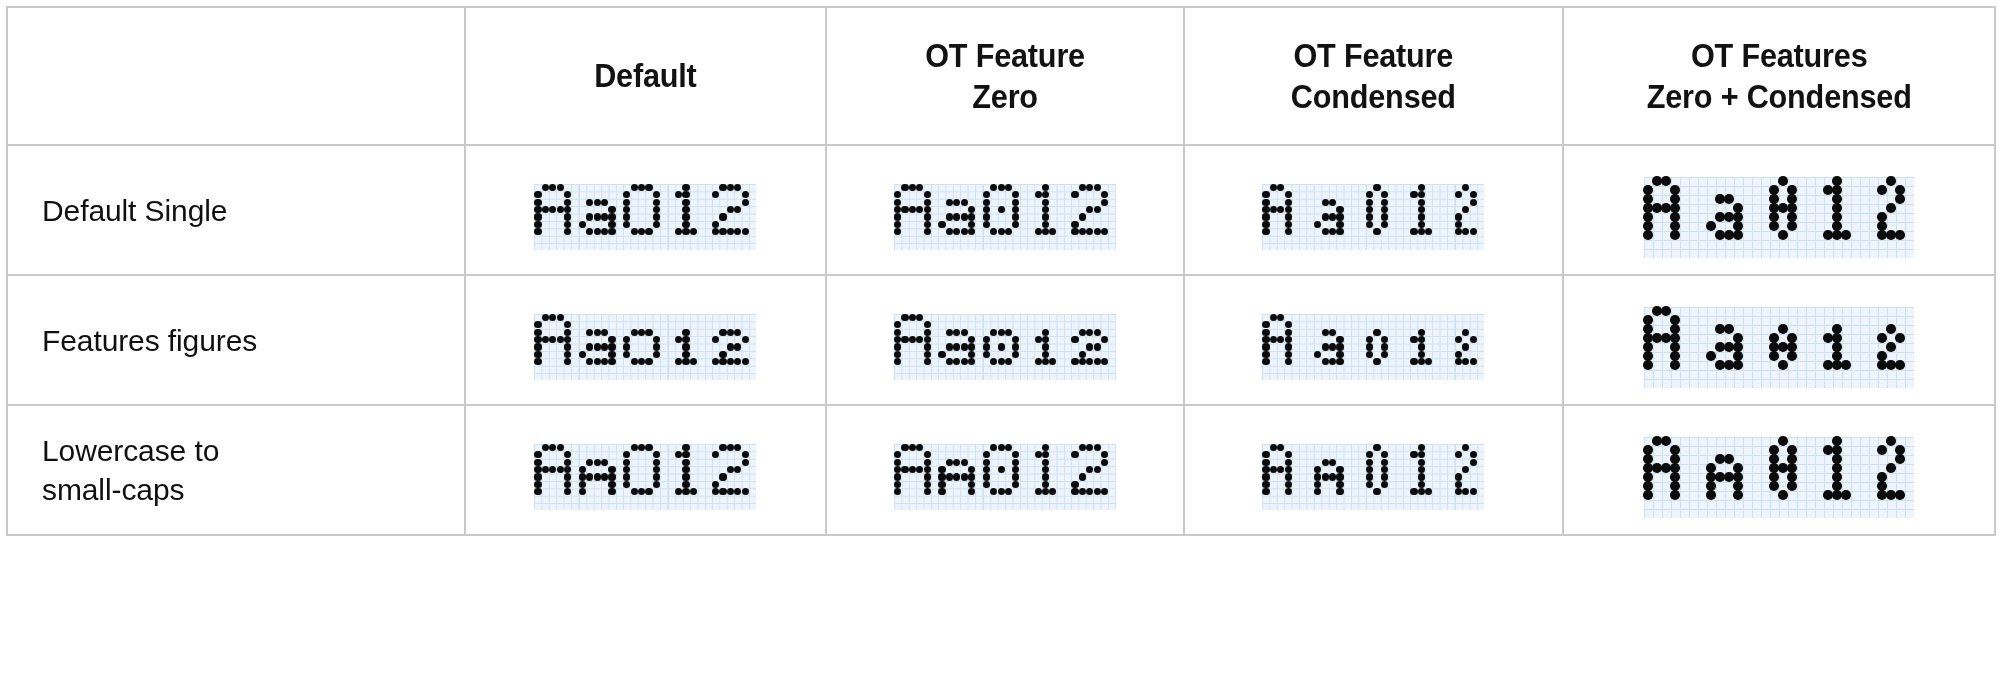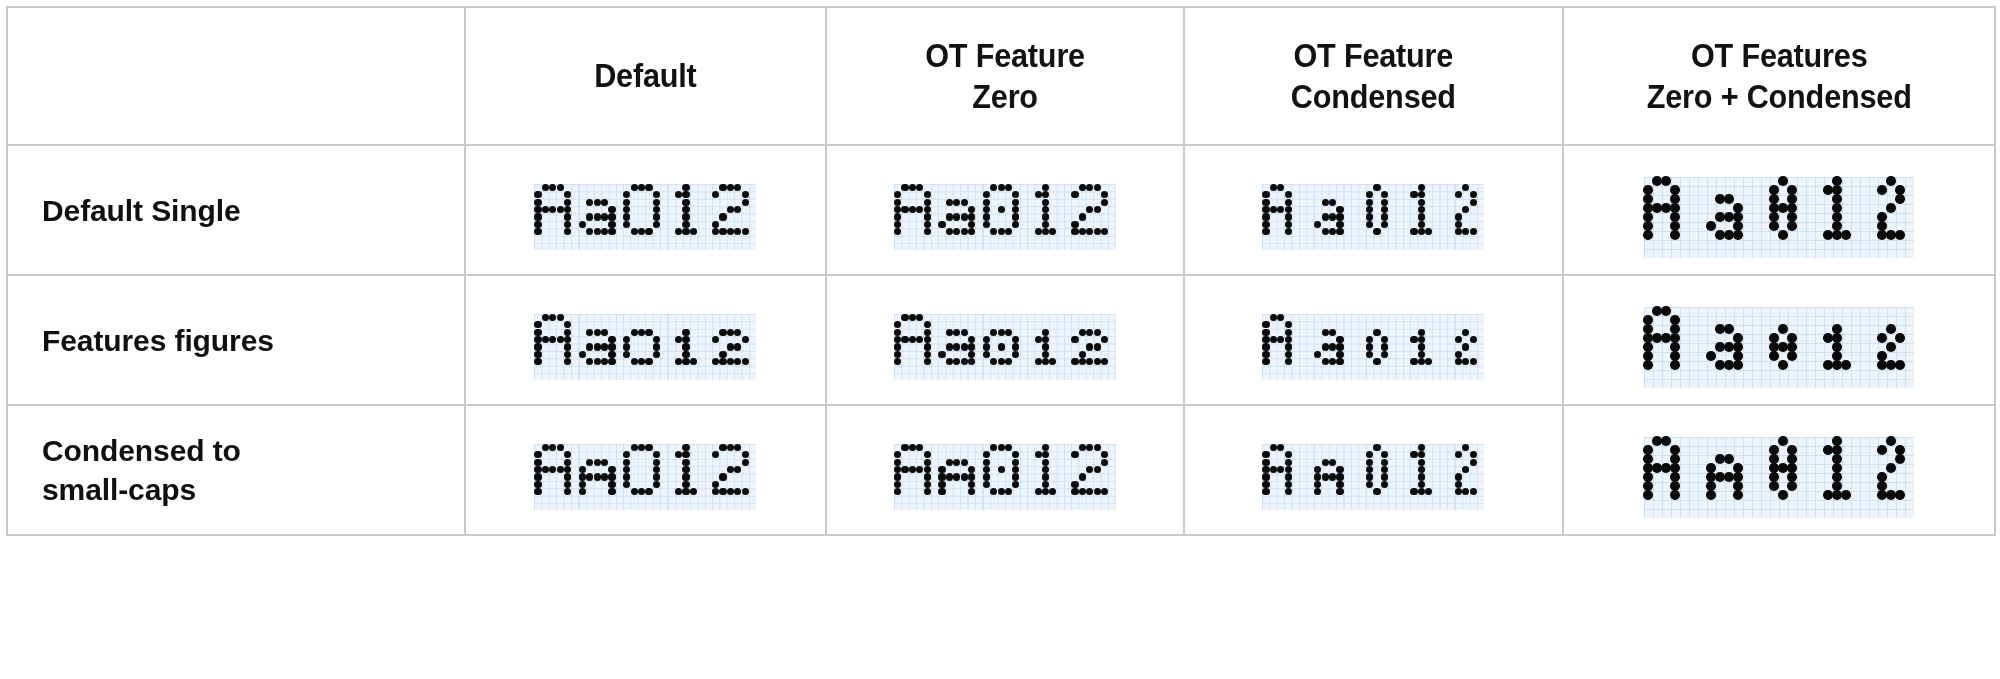--- a/index.html
+++ b/index.html
@@ -46,21 +46,21 @@
     transform-origin:center center;
     white-space:pre-line;
     padding:0 6px;
     letter-spacing:-0.2px;
   }
   th.corner-cell{background:#ffffff;}
 
   
   tr.data-row td{height:128px;}
   .rowlabel{
-    font-weight:bold;
+    font-weight:normal;
     font-size:30px;
     line-height:1.30;
     color:#101010;
     text-align:left;
     padding:0 0 0 34px;
     white-space:pre-line;
     letter-spacing:-0.1px;
   }
 
   
@@ -153,21 +153,21 @@
       <td class="spec-cell">
         <div class="specimen"><span class="glyph" style="width: 51.8px; height: 66.6px; background-size: 7.4px 7.4px; background-color: rgb(238, 244, 252); background-image: linear-gradient(to right, rgb(207, 224, 242) 1px, transparent 1px), linear-gradient(rgb(207, 224, 242) 1px, transparent 1px);"><i class="dot" style="width: 7.2px; height: 7.2px; left: 7.5px; top: 0.1px; background: rgb(11, 11, 11);"></i><i class="dot" style="width: 7.2px; height: 7.2px; left: 14.9px; top: 0.1px; background: rgb(11, 11, 11);"></i><i class="dot" style="width: 7.2px; height: 7.2px; left: 0.1px; top: 7.5px; background: rgb(11, 11, 11);"></i><i class="dot" style="width: 7.2px; height: 7.2px; left: 22.3px; top: 7.5px; background: rgb(11, 11, 11);"></i><i class="dot" style="width: 7.2px; height: 7.2px; left: 0.1px; top: 14.9px; background: rgb(11, 11, 11);"></i><i class="dot" style="width: 7.2px; height: 7.2px; left: 22.3px; top: 14.9px; background: rgb(11, 11, 11);"></i><i class="dot" style="width: 7.2px; height: 7.2px; left: 0.1px; top: 22.3px; background: rgb(11, 11, 11);"></i><i class="dot" style="width: 7.2px; height: 7.2px; left: 7.5px; top: 22.3px; background: rgb(11, 11, 11);"></i><i class="dot" style="width: 7.2px; height: 7.2px; left: 14.9px; top: 22.3px; background: rgb(11, 11, 11);"></i><i class="dot" style="width: 7.2px; height: 7.2px; left: 22.3px; top: 22.3px; background: rgb(11, 11, 11);"></i><i class="dot" style="width: 7.2px; height: 7.2px; left: 0.1px; top: 29.7px; background: rgb(11, 11, 11);"></i><i class="dot" style="width: 7.2px; height: 7.2px; left: 22.3px; top: 29.7px; background: rgb(11, 11, 11);"></i><i class="dot" style="width: 7.2px; height: 7.2px; left: 0.1px; top: 37.1px; background: rgb(11, 11, 11);"></i><i class="dot" style="width: 7.2px; height: 7.2px; left: 22.3px; top: 37.1px; background: rgb(11, 11, 11);"></i><i class="dot" style="width: 7.2px; height: 7.2px; left: 0.1px; top: 44.5px; background: rgb(11, 11, 11);"></i><i class="dot" style="width: 7.2px; height: 7.2px; left: 22.3px; top: 44.5px; background: rgb(11, 11, 11);"></i></span><span class="glyph" style="width: 51.8px; height: 66.6px; background-size: 7.4px 7.4px; background-color: rgb(238, 244, 252); background-image: linear-gradient(to right, rgb(207, 224, 242) 1px, transparent 1px), linear-gradient(rgb(207, 224, 242) 1px, transparent 1px);"><i class="dot" style="width: 7.2px; height: 7.2px; left: 7.5px; top: 14.9px; background: rgb(11, 11, 11);"></i><i class="dot" style="width: 7.2px; height: 7.2px; left: 14.9px; top: 14.9px; background: rgb(11, 11, 11);"></i><i class="dot" style="width: 7.2px; height: 7.2px; left: 22.3px; top: 22.3px; background: rgb(11, 11, 11);"></i><i class="dot" style="width: 7.2px; height: 7.2px; left: 7.5px; top: 29.7px; background: rgb(11, 11, 11);"></i><i class="dot" style="width: 7.2px; height: 7.2px; left: 14.9px; top: 29.7px; background: rgb(11, 11, 11);"></i><i class="dot" style="width: 7.2px; height: 7.2px; left: 22.3px; top: 29.7px; background: rgb(11, 11, 11);"></i><i class="dot" style="width: 7.2px; height: 7.2px; left: 0.1px; top: 37.1px; background: rgb(11, 11, 11);"></i><i class="dot" style="width: 7.2px; height: 7.2px; left: 22.3px; top: 37.1px; background: rgb(11, 11, 11);"></i><i class="dot" style="width: 7.2px; height: 7.2px; left: 7.5px; top: 44.5px; background: rgb(11, 11, 11);"></i><i class="dot" style="width: 7.2px; height: 7.2px; left: 14.9px; top: 44.5px; background: rgb(11, 11, 11);"></i><i class="dot" style="width: 7.2px; height: 7.2px; left: 22.3px; top: 44.5px; background: rgb(11, 11, 11);"></i></span><span class="glyph" style="width: 44.4px; height: 66.6px; background-size: 7.4px 7.4px; background-color: rgb(238, 244, 252); background-image: linear-gradient(to right, rgb(207, 224, 242) 1px, transparent 1px), linear-gradient(rgb(207, 224, 242) 1px, transparent 1px);"><i class="dot" style="width: 7.2px; height: 7.2px; left: 7.5px; top: 14.9px; background: rgb(11, 11, 11);"></i><i class="dot" style="width: 7.2px; height: 7.2px; left: 0.1px; top: 22.3px; background: rgb(11, 11, 11);"></i><i class="dot" style="width: 7.2px; height: 7.2px; left: 14.9px; top: 22.3px; background: rgb(11, 11, 11);"></i><i class="dot" style="width: 7.2px; height: 7.2px; left: 0.1px; top: 29.7px; background: rgb(11, 11, 11);"></i><i class="dot" style="width: 7.2px; height: 7.2px; left: 14.9px; top: 29.7px; background: rgb(11, 11, 11);"></i><i class="dot" style="width: 7.2px; height: 7.2px; left: 0.1px; top: 37.1px; background: rgb(11, 11, 11);"></i><i class="dot" style="width: 7.2px; height: 7.2px; left: 14.9px; top: 37.1px; background: rgb(11, 11, 11);"></i><i class="dot" style="width: 7.2px; height: 7.2px; left: 7.5px; top: 44.5px; background: rgb(11, 11, 11);"></i></span><span class="glyph" style="width: 44.4px; height: 66.6px; background-size: 7.4px 7.4px; background-color: rgb(238, 244, 252); background-image: linear-gradient(to right, rgb(207, 224, 242) 1px, transparent 1px), linear-gradient(rgb(207, 224, 242) 1px, transparent 1px);"><i class="dot" style="width: 7.2px; height: 7.2px; left: 7.5px; top: 14.9px; background: rgb(11, 11, 11);"></i><i class="dot" style="width: 7.2px; height: 7.2px; left: 0.1px; top: 22.3px; background: rgb(11, 11, 11);"></i><i class="dot" style="width: 7.2px; height: 7.2px; left: 7.5px; top: 22.3px; background: rgb(11, 11, 11);"></i><i class="dot" style="width: 7.2px; height: 7.2px; left: 7.5px; top: 29.7px; background: rgb(11, 11, 11);"></i><i class="dot" style="width: 7.2px; height: 7.2px; left: 7.5px; top: 37.1px; background: rgb(11, 11, 11);"></i><i class="dot" style="width: 7.2px; height: 7.2px; left: 0.1px; top: 44.5px; background: rgb(11, 11, 11);"></i><i class="dot" style="width: 7.2px; height: 7.2px; left: 7.5px; top: 44.5px; background: rgb(11, 11, 11);"></i><i class="dot" style="width: 7.2px; height: 7.2px; left: 14.9px; top: 44.5px; background: rgb(11, 11, 11);"></i></span><span class="glyph" style="width: 29.6px; height: 66.6px; background-size: 7.4px 7.4px; background-color: rgb(238, 244, 252); background-image: linear-gradient(to right, rgb(207, 224, 242) 1px, transparent 1px), linear-gradient(rgb(207, 224, 242) 1px, transparent 1px);"><i class="dot" style="width: 7.2px; height: 7.2px; left: 7.5px; top: 14.9px; background: rgb(11, 11, 11);"></i><i class="dot" style="width: 7.2px; height: 7.2px; left: 0.1px; top: 22.3px; background: rgb(11, 11, 11);"></i><i class="dot" style="width: 7.2px; height: 7.2px; left: 14.9px; top: 22.3px; background: rgb(11, 11, 11);"></i><i class="dot" style="width: 7.2px; height: 7.2px; left: 7.5px; top: 29.7px; background: rgb(11, 11, 11);"></i><i class="dot" style="width: 7.2px; height: 7.2px; left: 0.1px; top: 37.1px; background: rgb(11, 11, 11);"></i><i class="dot" style="width: 7.2px; height: 7.2px; left: 0.1px; top: 44.5px; background: rgb(11, 11, 11);"></i><i class="dot" style="width: 7.2px; height: 7.2px; left: 7.5px; top: 44.5px; background: rgb(11, 11, 11);"></i><i class="dot" style="width: 7.2px; height: 7.2px; left: 14.9px; top: 44.5px; background: rgb(11, 11, 11);"></i></span></div>
       </td>
       <td class="spec-cell">
         <div class="specimen"><span class="glyph" style="width: 63px; height: 81px; background-size: 9px 9px; background-color: rgb(238, 244, 252); background-image: linear-gradient(to right, rgb(207, 224, 242) 1px, transparent 1px), linear-gradient(rgb(207, 224, 242) 1px, transparent 1px);"><i class="dot" style="width: 9.6px; height: 9.6px; left: 8.7px; top: -0.3px; background: rgb(11, 11, 11);"></i><i class="dot" style="width: 9.6px; height: 9.6px; left: 17.7px; top: -0.3px; background: rgb(11, 11, 11);"></i><i class="dot" style="width: 9.6px; height: 9.6px; left: -0.3px; top: 8.7px; background: rgb(11, 11, 11);"></i><i class="dot" style="width: 9.6px; height: 9.6px; left: 26.7px; top: 8.7px; background: rgb(11, 11, 11);"></i><i class="dot" style="width: 9.6px; height: 9.6px; left: -0.3px; top: 17.7px; background: rgb(11, 11, 11);"></i><i class="dot" style="width: 9.6px; height: 9.6px; left: 26.7px; top: 17.7px; background: rgb(11, 11, 11);"></i><i class="dot" style="width: 9.6px; height: 9.6px; left: -0.3px; top: 26.7px; background: rgb(11, 11, 11);"></i><i class="dot" style="width: 9.6px; height: 9.6px; left: 8.7px; top: 26.7px; background: rgb(11, 11, 11);"></i><i class="dot" style="width: 9.6px; height: 9.6px; left: 17.7px; top: 26.7px; background: rgb(11, 11, 11);"></i><i class="dot" style="width: 9.6px; height: 9.6px; left: 26.7px; top: 26.7px; background: rgb(11, 11, 11);"></i><i class="dot" style="width: 9.6px; height: 9.6px; left: -0.3px; top: 35.7px; background: rgb(11, 11, 11);"></i><i class="dot" style="width: 9.6px; height: 9.6px; left: 26.7px; top: 35.7px; background: rgb(11, 11, 11);"></i><i class="dot" style="width: 9.6px; height: 9.6px; left: -0.3px; top: 44.7px; background: rgb(11, 11, 11);"></i><i class="dot" style="width: 9.6px; height: 9.6px; left: 26.7px; top: 44.7px; background: rgb(11, 11, 11);"></i><i class="dot" style="width: 9.6px; height: 9.6px; left: -0.3px; top: 53.7px; background: rgb(11, 11, 11);"></i><i class="dot" style="width: 9.6px; height: 9.6px; left: 26.7px; top: 53.7px; background: rgb(11, 11, 11);"></i></span><span class="glyph" style="width: 63px; height: 81px; background-size: 9px 9px; background-color: rgb(238, 244, 252); background-image: linear-gradient(to right, rgb(207, 224, 242) 1px, transparent 1px), linear-gradient(rgb(207, 224, 242) 1px, transparent 1px);"><i class="dot" style="width: 9.6px; height: 9.6px; left: 8.7px; top: 17.7px; background: rgb(11, 11, 11);"></i><i class="dot" style="width: 9.6px; height: 9.6px; left: 17.7px; top: 17.7px; background: rgb(11, 11, 11);"></i><i class="dot" style="width: 9.6px; height: 9.6px; left: 26.7px; top: 26.7px; background: rgb(11, 11, 11);"></i><i class="dot" style="width: 9.6px; height: 9.6px; left: 8.7px; top: 35.7px; background: rgb(11, 11, 11);"></i><i class="dot" style="width: 9.6px; height: 9.6px; left: 17.7px; top: 35.7px; background: rgb(11, 11, 11);"></i><i class="dot" style="width: 9.6px; height: 9.6px; left: 26.7px; top: 35.7px; background: rgb(11, 11, 11);"></i><i class="dot" style="width: 9.6px; height: 9.6px; left: -0.3px; top: 44.7px; background: rgb(11, 11, 11);"></i><i class="dot" style="width: 9.6px; height: 9.6px; left: 26.7px; top: 44.7px; background: rgb(11, 11, 11);"></i><i class="dot" style="width: 9.6px; height: 9.6px; left: 8.7px; top: 53.7px; background: rgb(11, 11, 11);"></i><i class="dot" style="width: 9.6px; height: 9.6px; left: 17.7px; top: 53.7px; background: rgb(11, 11, 11);"></i><i class="dot" style="width: 9.6px; height: 9.6px; left: 26.7px; top: 53.7px; background: rgb(11, 11, 11);"></i></span><span class="glyph" style="width: 54px; height: 81px; background-size: 9px 9px; background-color: rgb(238, 244, 252); background-image: linear-gradient(to right, rgb(207, 224, 242) 1px, transparent 1px), linear-gradient(rgb(207, 224, 242) 1px, transparent 1px);"><i class="dot" style="width: 9.6px; height: 9.6px; left: 8.7px; top: 17.7px; background: rgb(11, 11, 11);"></i><i class="dot" style="width: 9.6px; height: 9.6px; left: -0.3px; top: 26.7px; background: rgb(11, 11, 11);"></i><i class="dot" style="width: 9.6px; height: 9.6px; left: 17.7px; top: 26.7px; background: rgb(11, 11, 11);"></i><i class="dot" style="width: 9.6px; height: 9.6px; left: -0.3px; top: 35.7px; background: rgb(11, 11, 11);"></i><i class="dot" style="width: 9.6px; height: 9.6px; left: 8.7px; top: 35.7px; background: rgb(11, 11, 11);"></i><i class="dot" style="width: 9.6px; height: 9.6px; left: 17.7px; top: 35.7px; background: rgb(11, 11, 11);"></i><i class="dot" style="width: 9.6px; height: 9.6px; left: -0.3px; top: 44.7px; background: rgb(11, 11, 11);"></i><i class="dot" style="width: 9.6px; height: 9.6px; left: 17.7px; top: 44.7px; background: rgb(11, 11, 11);"></i><i class="dot" style="width: 9.6px; height: 9.6px; left: 8.7px; top: 53.7px; background: rgb(11, 11, 11);"></i></span><span class="glyph" style="width: 54px; height: 81px; background-size: 9px 9px; background-color: rgb(238, 244, 252); background-image: linear-gradient(to right, rgb(207, 224, 242) 1px, transparent 1px), linear-gradient(rgb(207, 224, 242) 1px, transparent 1px);"><i class="dot" style="width: 9.6px; height: 9.6px; left: 8.7px; top: 17.7px; background: rgb(11, 11, 11);"></i><i class="dot" style="width: 9.6px; height: 9.6px; left: -0.3px; top: 26.7px; background: rgb(11, 11, 11);"></i><i class="dot" style="width: 9.6px; height: 9.6px; left: 8.7px; top: 26.7px; background: rgb(11, 11, 11);"></i><i class="dot" style="width: 9.6px; height: 9.6px; left: 8.7px; top: 35.7px; background: rgb(11, 11, 11);"></i><i class="dot" style="width: 9.6px; height: 9.6px; left: 8.7px; top: 44.7px; background: rgb(11, 11, 11);"></i><i class="dot" style="width: 9.6px; height: 9.6px; left: -0.3px; top: 53.7px; background: rgb(11, 11, 11);"></i><i class="dot" style="width: 9.6px; height: 9.6px; left: 8.7px; top: 53.7px; background: rgb(11, 11, 11);"></i><i class="dot" style="width: 9.6px; height: 9.6px; left: 17.7px; top: 53.7px; background: rgb(11, 11, 11);"></i></span><span class="glyph" style="width: 36px; height: 81px; background-size: 9px 9px; background-color: rgb(238, 244, 252); background-image: linear-gradient(to right, rgb(207, 224, 242) 1px, transparent 1px), linear-gradient(rgb(207, 224, 242) 1px, transparent 1px);"><i class="dot" style="width: 9.6px; height: 9.6px; left: 8.7px; top: 17.7px; background: rgb(11, 11, 11);"></i><i class="dot" style="width: 9.6px; height: 9.6px; left: -0.3px; top: 26.7px; background: rgb(11, 11, 11);"></i><i class="dot" style="width: 9.6px; height: 9.6px; left: 17.7px; top: 26.7px; background: rgb(11, 11, 11);"></i><i class="dot" style="width: 9.6px; height: 9.6px; left: 8.7px; top: 35.7px; background: rgb(11, 11, 11);"></i><i class="dot" style="width: 9.6px; height: 9.6px; left: -0.3px; top: 44.7px; background: rgb(11, 11, 11);"></i><i class="dot" style="width: 9.6px; height: 9.6px; left: -0.3px; top: 53.7px; background: rgb(11, 11, 11);"></i><i class="dot" style="width: 9.6px; height: 9.6px; left: 8.7px; top: 53.7px; background: rgb(11, 11, 11);"></i><i class="dot" style="width: 9.6px; height: 9.6px; left: 17.7px; top: 53.7px; background: rgb(11, 11, 11);"></i></span></div>
       </td>
     </tr>
 
     <tr class="data-row">
       <td>
-        <div class="rowlabel">Condensed to
+        <div class="rowlabel">Lowercase to
 small-caps</div>
       </td>
       <td class="spec-cell">
         <div class="specimen"><span class="glyph" style="width: 44.4px; height: 66.6px; background-size: 7.4px 7.4px; background-color: rgb(238, 244, 252); background-image: linear-gradient(to right, rgb(207, 224, 242) 1px, transparent 1px), linear-gradient(rgb(207, 224, 242) 1px, transparent 1px);"><i class="dot" style="width: 7.2px; height: 7.2px; left: 7.5px; top: 0.1px; background: rgb(11, 11, 11);"></i><i class="dot" style="width: 7.2px; height: 7.2px; left: 14.9px; top: 0.1px; background: rgb(11, 11, 11);"></i><i class="dot" style="width: 7.2px; height: 7.2px; left: 22.3px; top: 0.1px; background: rgb(11, 11, 11);"></i><i class="dot" style="width: 7.2px; height: 7.2px; left: 0.1px; top: 7.5px; background: rgb(11, 11, 11);"></i><i class="dot" style="width: 7.2px; height: 7.2px; left: 29.7px; top: 7.5px; background: rgb(11, 11, 11);"></i><i class="dot" style="width: 7.2px; height: 7.2px; left: 0.1px; top: 14.9px; background: rgb(11, 11, 11);"></i><i class="dot" style="width: 7.2px; height: 7.2px; left: 29.7px; top: 14.9px; background: rgb(11, 11, 11);"></i><i class="dot" style="width: 7.2px; height: 7.2px; left: 0.1px; top: 22.3px; background: rgb(11, 11, 11);"></i><i class="dot" style="width: 7.2px; height: 7.2px; left: 7.5px; top: 22.3px; background: rgb(11, 11, 11);"></i><i class="dot" style="width: 7.2px; height: 7.2px; left: 14.9px; top: 22.3px; background: rgb(11, 11, 11);"></i><i class="dot" style="width: 7.2px; height: 7.2px; left: 22.3px; top: 22.3px; background: rgb(11, 11, 11);"></i><i class="dot" style="width: 7.2px; height: 7.2px; left: 29.7px; top: 22.3px; background: rgb(11, 11, 11);"></i><i class="dot" style="width: 7.2px; height: 7.2px; left: 0.1px; top: 29.7px; background: rgb(11, 11, 11);"></i><i class="dot" style="width: 7.2px; height: 7.2px; left: 29.7px; top: 29.7px; background: rgb(11, 11, 11);"></i><i class="dot" style="width: 7.2px; height: 7.2px; left: 0.1px; top: 37.1px; background: rgb(11, 11, 11);"></i><i class="dot" style="width: 7.2px; height: 7.2px; left: 29.7px; top: 37.1px; background: rgb(11, 11, 11);"></i><i class="dot" style="width: 7.2px; height: 7.2px; left: 0.1px; top: 44.5px; background: rgb(11, 11, 11);"></i><i class="dot" style="width: 7.2px; height: 7.2px; left: 29.7px; top: 44.5px; background: rgb(11, 11, 11);"></i></span><span class="glyph" style="width: 44.4px; height: 66.6px; background-size: 7.4px 7.4px; background-color: rgb(238, 244, 252); background-image: linear-gradient(to right, rgb(207, 224, 242) 1px, transparent 1px), linear-gradient(rgb(207, 224, 242) 1px, transparent 1px);"><i class="dot" style="width: 7.2px; height: 7.2px; left: 7.5px; top: 14.9px; background: rgb(11, 11, 11);"></i><i class="dot" style="width: 7.2px; height: 7.2px; left: 14.9px; top: 14.9px; background: rgb(11, 11, 11);"></i><i class="dot" style="width: 7.2px; height: 7.2px; left: 22.3px; top: 14.9px; background: rgb(11, 11, 11);"></i><i class="dot" style="width: 7.2px; height: 7.2px; left: 0.1px; top: 22.3px; background: rgb(11, 11, 11);"></i><i class="dot" style="width: 7.2px; height: 7.2px; left: 29.7px; top: 22.3px; background: rgb(11, 11, 11);"></i><i class="dot" style="width: 7.2px; height: 7.2px; left: 0.1px; top: 29.7px; background: rgb(11, 11, 11);"></i><i class="dot" style="width: 7.2px; height: 7.2px; left: 7.5px; top: 29.7px; background: rgb(11, 11, 11);"></i><i class="dot" style="width: 7.2px; height: 7.2px; left: 14.9px; top: 29.7px; background: rgb(11, 11, 11);"></i><i class="dot" style="width: 7.2px; height: 7.2px; left: 22.3px; top: 29.7px; background: rgb(11, 11, 11);"></i><i class="dot" style="width: 7.2px; height: 7.2px; left: 29.7px; top: 29.7px; background: rgb(11, 11, 11);"></i><i class="dot" style="width: 7.2px; height: 7.2px; left: 0.1px; top: 37.1px; background: rgb(11, 11, 11);"></i><i class="dot" style="width: 7.2px; height: 7.2px; left: 29.7px; top: 37.1px; background: rgb(11, 11, 11);"></i><i class="dot" style="width: 7.2px; height: 7.2px; left: 0.1px; top: 44.5px; background: rgb(11, 11, 11);"></i><i class="dot" style="width: 7.2px; height: 7.2px; left: 29.7px; top: 44.5px; background: rgb(11, 11, 11);"></i></span><span class="glyph" style="width: 44.4px; height: 66.6px; background-size: 7.4px 7.4px; background-color: rgb(238, 244, 252); background-image: linear-gradient(to right, rgb(207, 224, 242) 1px, transparent 1px), linear-gradient(rgb(207, 224, 242) 1px, transparent 1px);"><i class="dot" style="width: 7.2px; height: 7.2px; left: 7.5px; top: 0.1px; background: rgb(11, 11, 11);"></i><i class="dot" style="width: 7.2px; height: 7.2px; left: 14.9px; top: 0.1px; background: rgb(11, 11, 11);"></i><i class="dot" style="width: 7.2px; height: 7.2px; left: 22.3px; top: 0.1px; background: rgb(11, 11, 11);"></i><i class="dot" style="width: 7.2px; height: 7.2px; left: 0.1px; top: 7.5px; background: rgb(11, 11, 11);"></i><i class="dot" style="width: 7.2px; height: 7.2px; left: 29.7px; top: 7.5px; background: rgb(11, 11, 11);"></i><i class="dot" style="width: 7.2px; height: 7.2px; left: 0.1px; top: 14.9px; background: rgb(11, 11, 11);"></i><i class="dot" style="width: 7.2px; height: 7.2px; left: 29.7px; top: 14.9px; background: rgb(11, 11, 11);"></i><i class="dot" style="width: 7.2px; height: 7.2px; left: 0.1px; top: 22.3px; background: rgb(11, 11, 11);"></i><i class="dot" style="width: 7.2px; height: 7.2px; left: 29.7px; top: 22.3px; background: rgb(11, 11, 11);"></i><i class="dot" style="width: 7.2px; height: 7.2px; left: 0.1px; top: 29.7px; background: rgb(11, 11, 11);"></i><i class="dot" style="width: 7.2px; height: 7.2px; left: 29.7px; top: 29.7px; background: rgb(11, 11, 11);"></i><i class="dot" style="width: 7.2px; height: 7.2px; left: 0.1px; top: 37.1px; background: rgb(11, 11, 11);"></i><i class="dot" style="width: 7.2px; height: 7.2px; left: 29.7px; top: 37.1px; background: rgb(11, 11, 11);"></i><i class="dot" style="width: 7.2px; height: 7.2px; left: 7.5px; top: 44.5px; background: rgb(11, 11, 11);"></i><i class="dot" style="width: 7.2px; height: 7.2px; left: 14.9px; top: 44.5px; background: rgb(11, 11, 11);"></i><i class="dot" style="width: 7.2px; height: 7.2px; left: 22.3px; top: 44.5px; background: rgb(11, 11, 11);"></i></span><span class="glyph" style="width: 44.4px; height: 66.6px; background-size: 7.4px 7.4px; background-color: rgb(238, 244, 252); background-image: linear-gradient(to right, rgb(207, 224, 242) 1px, transparent 1px), linear-gradient(rgb(207, 224, 242) 1px, transparent 1px);"><i class="dot" style="width: 7.2px; height: 7.2px; left: 14.9px; top: 0.1px; background: rgb(11, 11, 11);"></i><i class="dot" style="width: 7.2px; height: 7.2px; left: 7.5px; top: 7.5px; background: rgb(11, 11, 11);"></i><i class="dot" style="width: 7.2px; height: 7.2px; left: 14.9px; top: 7.5px; background: rgb(11, 11, 11);"></i><i class="dot" style="width: 7.2px; height: 7.2px; left: 14.9px; top: 14.9px; background: rgb(11, 11, 11);"></i><i class="dot" style="width: 7.2px; height: 7.2px; left: 14.9px; top: 22.3px; background: rgb(11, 11, 11);"></i><i class="dot" style="width: 7.2px; height: 7.2px; left: 14.9px; top: 29.7px; background: rgb(11, 11, 11);"></i><i class="dot" style="width: 7.2px; height: 7.2px; left: 14.9px; top: 37.1px; background: rgb(11, 11, 11);"></i><i class="dot" style="width: 7.2px; height: 7.2px; left: 7.5px; top: 44.5px; background: rgb(11, 11, 11);"></i><i class="dot" style="width: 7.2px; height: 7.2px; left: 14.9px; top: 44.5px; background: rgb(11, 11, 11);"></i><i class="dot" style="width: 7.2px; height: 7.2px; left: 22.3px; top: 44.5px; background: rgb(11, 11, 11);"></i></span><span class="glyph" style="width: 44.4px; height: 66.6px; background-size: 7.4px 7.4px; background-color: rgb(238, 244, 252); background-image: linear-gradient(to right, rgb(207, 224, 242) 1px, transparent 1px), linear-gradient(rgb(207, 224, 242) 1px, transparent 1px);"><i class="dot" style="width: 7.2px; height: 7.2px; left: 7.5px; top: 0.1px; background: rgb(11, 11, 11);"></i><i class="dot" style="width: 7.2px; height: 7.2px; left: 14.9px; top: 0.1px; background: rgb(11, 11, 11);"></i><i class="dot" style="width: 7.2px; height: 7.2px; left: 22.3px; top: 0.1px; background: rgb(11, 11, 11);"></i><i class="dot" style="width: 7.2px; height: 7.2px; left: 0.1px; top: 7.5px; background: rgb(11, 11, 11);"></i><i class="dot" style="width: 7.2px; height: 7.2px; left: 29.7px; top: 7.5px; background: rgb(11, 11, 11);"></i><i class="dot" style="width: 7.2px; height: 7.2px; left: 29.7px; top: 14.9px; background: rgb(11, 11, 11);"></i><i class="dot" style="width: 7.2px; height: 7.2px; left: 14.9px; top: 22.3px; background: rgb(11, 11, 11);"></i><i class="dot" style="width: 7.2px; height: 7.2px; left: 22.3px; top: 22.3px; background: rgb(11, 11, 11);"></i><i class="dot" style="width: 7.2px; height: 7.2px; left: 7.5px; top: 29.7px; background: rgb(11, 11, 11);"></i><i class="dot" style="width: 7.2px; height: 7.2px; left: 0.1px; top: 37.1px; background: rgb(11, 11, 11);"></i><i class="dot" style="width: 7.2px; height: 7.2px; left: 0.1px; top: 44.5px; background: rgb(11, 11, 11);"></i><i class="dot" style="width: 7.2px; height: 7.2px; left: 7.5px; top: 44.5px; background: rgb(11, 11, 11);"></i><i class="dot" style="width: 7.2px; height: 7.2px; left: 14.9px; top: 44.5px; background: rgb(11, 11, 11);"></i><i class="dot" style="width: 7.2px; height: 7.2px; left: 22.3px; top: 44.5px; background: rgb(11, 11, 11);"></i><i class="dot" style="width: 7.2px; height: 7.2px; left: 29.7px; top: 44.5px; background: rgb(11, 11, 11);"></i></span></div>
       </td>
       <td class="spec-cell">
         <div class="specimen"><span class="glyph" style="width: 44.4px; height: 66.6px; background-size: 7.4px 7.4px; background-color: rgb(238, 244, 252); background-image: linear-gradient(to right, rgb(207, 224, 242) 1px, transparent 1px), linear-gradient(rgb(207, 224, 242) 1px, transparent 1px);"><i class="dot" style="width: 7.2px; height: 7.2px; left: 7.5px; top: 0.1px; background: rgb(11, 11, 11);"></i><i class="dot" style="width: 7.2px; height: 7.2px; left: 14.9px; top: 0.1px; background: rgb(11, 11, 11);"></i><i class="dot" style="width: 7.2px; height: 7.2px; left: 22.3px; top: 0.1px; background: rgb(11, 11, 11);"></i><i class="dot" style="width: 7.2px; height: 7.2px; left: 0.1px; top: 7.5px; background: rgb(11, 11, 11);"></i><i class="dot" style="width: 7.2px; height: 7.2px; left: 29.7px; top: 7.5px; background: rgb(11, 11, 11);"></i><i class="dot" style="width: 7.2px; height: 7.2px; left: 0.1px; top: 14.9px; background: rgb(11, 11, 11);"></i><i class="dot" style="width: 7.2px; height: 7.2px; left: 29.7px; top: 14.9px; background: rgb(11, 11, 11);"></i><i class="dot" style="width: 7.2px; height: 7.2px; left: 0.1px; top: 22.3px; background: rgb(11, 11, 11);"></i><i class="dot" style="width: 7.2px; height: 7.2px; left: 7.5px; top: 22.3px; background: rgb(11, 11, 11);"></i><i class="dot" style="width: 7.2px; height: 7.2px; left: 14.9px; top: 22.3px; background: rgb(11, 11, 11);"></i><i class="dot" style="width: 7.2px; height: 7.2px; left: 22.3px; top: 22.3px; background: rgb(11, 11, 11);"></i><i class="dot" style="width: 7.2px; height: 7.2px; left: 29.7px; top: 22.3px; background: rgb(11, 11, 11);"></i><i class="dot" style="width: 7.2px; height: 7.2px; left: 0.1px; top: 29.7px; background: rgb(11, 11, 11);"></i><i class="dot" style="width: 7.2px; height: 7.2px; left: 29.7px; top: 29.7px; background: rgb(11, 11, 11);"></i><i class="dot" style="width: 7.2px; height: 7.2px; left: 0.1px; top: 37.1px; background: rgb(11, 11, 11);"></i><i class="dot" style="width: 7.2px; height: 7.2px; left: 29.7px; top: 37.1px; background: rgb(11, 11, 11);"></i><i class="dot" style="width: 7.2px; height: 7.2px; left: 0.1px; top: 44.5px; background: rgb(11, 11, 11);"></i><i class="dot" style="width: 7.2px; height: 7.2px; left: 29.7px; top: 44.5px; background: rgb(11, 11, 11);"></i></span><span class="glyph" style="width: 44.4px; height: 66.6px; background-size: 7.4px 7.4px; background-color: rgb(238, 244, 252); background-image: linear-gradient(to right, rgb(207, 224, 242) 1px, transparent 1px), linear-gradient(rgb(207, 224, 242) 1px, transparent 1px);"><i class="dot" style="width: 7.2px; height: 7.2px; left: 7.5px; top: 14.9px; background: rgb(11, 11, 11);"></i><i class="dot" style="width: 7.2px; height: 7.2px; left: 14.9px; top: 14.9px; background: rgb(11, 11, 11);"></i><i class="dot" style="width: 7.2px; height: 7.2px; left: 22.3px; top: 14.9px; background: rgb(11, 11, 11);"></i><i class="dot" style="width: 7.2px; height: 7.2px; left: 0.1px; top: 22.3px; background: rgb(11, 11, 11);"></i><i class="dot" style="width: 7.2px; height: 7.2px; left: 29.7px; top: 22.3px; background: rgb(11, 11, 11);"></i><i class="dot" style="width: 7.2px; height: 7.2px; left: 0.1px; top: 29.7px; background: rgb(11, 11, 11);"></i><i class="dot" style="width: 7.2px; height: 7.2px; left: 7.5px; top: 29.7px; background: rgb(11, 11, 11);"></i><i class="dot" style="width: 7.2px; height: 7.2px; left: 14.9px; top: 29.7px; background: rgb(11, 11, 11);"></i><i class="dot" style="width: 7.2px; height: 7.2px; left: 22.3px; top: 29.7px; background: rgb(11, 11, 11);"></i><i class="dot" style="width: 7.2px; height: 7.2px; left: 29.7px; top: 29.7px; background: rgb(11, 11, 11);"></i><i class="dot" style="width: 7.2px; height: 7.2px; left: 0.1px; top: 37.1px; background: rgb(11, 11, 11);"></i><i class="dot" style="width: 7.2px; height: 7.2px; left: 29.7px; top: 37.1px; background: rgb(11, 11, 11);"></i><i class="dot" style="width: 7.2px; height: 7.2px; left: 0.1px; top: 44.5px; background: rgb(11, 11, 11);"></i><i class="dot" style="width: 7.2px; height: 7.2px; left: 29.7px; top: 44.5px; background: rgb(11, 11, 11);"></i></span><span class="glyph" style="width: 44.4px; height: 66.6px; background-size: 7.4px 7.4px; background-color: rgb(238, 244, 252); background-image: linear-gradient(to right, rgb(207, 224, 242) 1px, transparent 1px), linear-gradient(rgb(207, 224, 242) 1px, transparent 1px);"><i class="dot" style="width: 7.2px; height: 7.2px; left: 7.5px; top: 0.1px; background: rgb(11, 11, 11);"></i><i class="dot" style="width: 7.2px; height: 7.2px; left: 14.9px; top: 0.1px; background: rgb(11, 11, 11);"></i><i class="dot" style="width: 7.2px; height: 7.2px; left: 22.3px; top: 0.1px; background: rgb(11, 11, 11);"></i><i class="dot" style="width: 7.2px; height: 7.2px; left: 0.1px; top: 7.5px; background: rgb(11, 11, 11);"></i><i class="dot" style="width: 7.2px; height: 7.2px; left: 29.7px; top: 7.5px; background: rgb(11, 11, 11);"></i><i class="dot" style="width: 7.2px; height: 7.2px; left: 0.1px; top: 14.9px; background: rgb(11, 11, 11);"></i><i class="dot" style="width: 7.2px; height: 7.2px; left: 29.7px; top: 14.9px; background: rgb(11, 11, 11);"></i><i class="dot" style="width: 7.2px; height: 7.2px; left: 0.1px; top: 22.3px; background: rgb(11, 11, 11);"></i><i class="dot" style="width: 7.2px; height: 7.2px; left: 14.9px; top: 22.3px; background: rgb(11, 11, 11);"></i><i class="dot" style="width: 7.2px; height: 7.2px; left: 29.7px; top: 22.3px; background: rgb(11, 11, 11);"></i><i class="dot" style="width: 7.2px; height: 7.2px; left: 0.1px; top: 29.7px; background: rgb(11, 11, 11);"></i><i class="dot" style="width: 7.2px; height: 7.2px; left: 29.7px; top: 29.7px; background: rgb(11, 11, 11);"></i><i class="dot" style="width: 7.2px; height: 7.2px; left: 0.1px; top: 37.1px; background: rgb(11, 11, 11);"></i><i class="dot" style="width: 7.2px; height: 7.2px; left: 29.7px; top: 37.1px; background: rgb(11, 11, 11);"></i><i class="dot" style="width: 7.2px; height: 7.2px; left: 7.5px; top: 44.5px; background: rgb(11, 11, 11);"></i><i class="dot" style="width: 7.2px; height: 7.2px; left: 14.9px; top: 44.5px; background: rgb(11, 11, 11);"></i><i class="dot" style="width: 7.2px; height: 7.2px; left: 22.3px; top: 44.5px; background: rgb(11, 11, 11);"></i></span><span class="glyph" style="width: 44.4px; height: 66.6px; background-size: 7.4px 7.4px; background-color: rgb(238, 244, 252); background-image: linear-gradient(to right, rgb(207, 224, 242) 1px, transparent 1px), linear-gradient(rgb(207, 224, 242) 1px, transparent 1px);"><i class="dot" style="width: 7.2px; height: 7.2px; left: 14.9px; top: 0.1px; background: rgb(11, 11, 11);"></i><i class="dot" style="width: 7.2px; height: 7.2px; left: 7.5px; top: 7.5px; background: rgb(11, 11, 11);"></i><i class="dot" style="width: 7.2px; height: 7.2px; left: 14.9px; top: 7.5px; background: rgb(11, 11, 11);"></i><i class="dot" style="width: 7.2px; height: 7.2px; left: 14.9px; top: 14.9px; background: rgb(11, 11, 11);"></i><i class="dot" style="width: 7.2px; height: 7.2px; left: 14.9px; top: 22.3px; background: rgb(11, 11, 11);"></i><i class="dot" style="width: 7.2px; height: 7.2px; left: 14.9px; top: 29.7px; background: rgb(11, 11, 11);"></i><i class="dot" style="width: 7.2px; height: 7.2px; left: 14.9px; top: 37.1px; background: rgb(11, 11, 11);"></i><i class="dot" style="width: 7.2px; height: 7.2px; left: 7.5px; top: 44.5px; background: rgb(11, 11, 11);"></i><i class="dot" style="width: 7.2px; height: 7.2px; left: 14.9px; top: 44.5px; background: rgb(11, 11, 11);"></i><i class="dot" style="width: 7.2px; height: 7.2px; left: 22.3px; top: 44.5px; background: rgb(11, 11, 11);"></i></span><span class="glyph" style="width: 44.4px; height: 66.6px; background-size: 7.4px 7.4px; background-color: rgb(238, 244, 252); background-image: linear-gradient(to right, rgb(207, 224, 242) 1px, transparent 1px), linear-gradient(rgb(207, 224, 242) 1px, transparent 1px);"><i class="dot" style="width: 7.2px; height: 7.2px; left: 7.5px; top: 0.1px; background: rgb(11, 11, 11);"></i><i class="dot" style="width: 7.2px; height: 7.2px; left: 14.9px; top: 0.1px; background: rgb(11, 11, 11);"></i><i class="dot" style="width: 7.2px; height: 7.2px; left: 22.3px; top: 0.1px; background: rgb(11, 11, 11);"></i><i class="dot" style="width: 7.2px; height: 7.2px; left: 0.1px; top: 7.5px; background: rgb(11, 11, 11);"></i><i class="dot" style="width: 7.2px; height: 7.2px; left: 29.7px; top: 7.5px; background: rgb(11, 11, 11);"></i><i class="dot" style="width: 7.2px; height: 7.2px; left: 29.7px; top: 14.9px; background: rgb(11, 11, 11);"></i><i class="dot" style="width: 7.2px; height: 7.2px; left: 14.9px; top: 22.3px; background: rgb(11, 11, 11);"></i><i class="dot" style="width: 7.2px; height: 7.2px; left: 22.3px; top: 22.3px; background: rgb(11, 11, 11);"></i><i class="dot" style="width: 7.2px; height: 7.2px; left: 7.5px; top: 29.7px; background: rgb(11, 11, 11);"></i><i class="dot" style="width: 7.2px; height: 7.2px; left: 0.1px; top: 37.1px; background: rgb(11, 11, 11);"></i><i class="dot" style="width: 7.2px; height: 7.2px; left: 0.1px; top: 44.5px; background: rgb(11, 11, 11);"></i><i class="dot" style="width: 7.2px; height: 7.2px; left: 7.5px; top: 44.5px; background: rgb(11, 11, 11);"></i><i class="dot" style="width: 7.2px; height: 7.2px; left: 14.9px; top: 44.5px; background: rgb(11, 11, 11);"></i><i class="dot" style="width: 7.2px; height: 7.2px; left: 22.3px; top: 44.5px; background: rgb(11, 11, 11);"></i><i class="dot" style="width: 7.2px; height: 7.2px; left: 29.7px; top: 44.5px; background: rgb(11, 11, 11);"></i></span></div>
       </td>
       <td class="spec-cell">
         <div class="specimen"><span class="glyph" style="width: 51.8px; height: 66.6px; background-size: 7.4px 7.4px; background-color: rgb(238, 244, 252); background-image: linear-gradient(to right, rgb(207, 224, 242) 1px, transparent 1px), linear-gradient(rgb(207, 224, 242) 1px, transparent 1px);"><i class="dot" style="width: 7.2px; height: 7.2px; left: 7.5px; top: 0.1px; background: rgb(11, 11, 11);"></i><i class="dot" style="width: 7.2px; height: 7.2px; left: 14.9px; top: 0.1px; background: rgb(11, 11, 11);"></i><i class="dot" style="width: 7.2px; height: 7.2px; left: 0.1px; top: 7.5px; background: rgb(11, 11, 11);"></i><i class="dot" style="width: 7.2px; height: 7.2px; left: 22.3px; top: 7.5px; background: rgb(11, 11, 11);"></i><i class="dot" style="width: 7.2px; height: 7.2px; left: 0.1px; top: 14.9px; background: rgb(11, 11, 11);"></i><i class="dot" style="width: 7.2px; height: 7.2px; left: 22.3px; top: 14.9px; background: rgb(11, 11, 11);"></i><i class="dot" style="width: 7.2px; height: 7.2px; left: 0.1px; top: 22.3px; background: rgb(11, 11, 11);"></i><i class="dot" style="width: 7.2px; height: 7.2px; left: 7.5px; top: 22.3px; background: rgb(11, 11, 11);"></i><i class="dot" style="width: 7.2px; height: 7.2px; left: 14.9px; top: 22.3px; background: rgb(11, 11, 11);"></i><i class="dot" style="width: 7.2px; height: 7.2px; left: 22.3px; top: 22.3px; background: rgb(11, 11, 11);"></i><i class="dot" style="width: 7.2px; height: 7.2px; left: 0.1px; top: 29.7px; background: rgb(11, 11, 11);"></i><i class="dot" style="width: 7.2px; height: 7.2px; left: 22.3px; top: 29.7px; background: rgb(11, 11, 11);"></i><i class="dot" style="width: 7.2px; height: 7.2px; left: 0.1px; top: 37.1px; background: rgb(11, 11, 11);"></i><i class="dot" style="width: 7.2px; height: 7.2px; left: 22.3px; top: 37.1px; background: rgb(11, 11, 11);"></i><i class="dot" style="width: 7.2px; height: 7.2px; left: 0.1px; top: 44.5px; background: rgb(11, 11, 11);"></i><i class="dot" style="width: 7.2px; height: 7.2px; left: 22.3px; top: 44.5px; background: rgb(11, 11, 11);"></i></span><span class="glyph" style="width: 51.8px; height: 66.6px; background-size: 7.4px 7.4px; background-color: rgb(238, 244, 252); background-image: linear-gradient(to right, rgb(207, 224, 242) 1px, transparent 1px), linear-gradient(rgb(207, 224, 242) 1px, transparent 1px);"><i class="dot" style="width: 7.2px; height: 7.2px; left: 7.5px; top: 14.9px; background: rgb(11, 11, 11);"></i><i class="dot" style="width: 7.2px; height: 7.2px; left: 14.9px; top: 14.9px; background: rgb(11, 11, 11);"></i><i class="dot" style="width: 7.2px; height: 7.2px; left: 0.1px; top: 22.3px; background: rgb(11, 11, 11);"></i><i class="dot" style="width: 7.2px; height: 7.2px; left: 22.3px; top: 22.3px; background: rgb(11, 11, 11);"></i><i class="dot" style="width: 7.2px; height: 7.2px; left: 0.1px; top: 29.7px; background: rgb(11, 11, 11);"></i><i class="dot" style="width: 7.2px; height: 7.2px; left: 7.5px; top: 29.7px; background: rgb(11, 11, 11);"></i><i class="dot" style="width: 7.2px; height: 7.2px; left: 14.9px; top: 29.7px; background: rgb(11, 11, 11);"></i><i class="dot" style="width: 7.2px; height: 7.2px; left: 22.3px; top: 29.7px; background: rgb(11, 11, 11);"></i><i class="dot" style="width: 7.2px; height: 7.2px; left: 0.1px; top: 37.1px; background: rgb(11, 11, 11);"></i><i class="dot" style="width: 7.2px; height: 7.2px; left: 22.3px; top: 37.1px; background: rgb(11, 11, 11);"></i><i class="dot" style="width: 7.2px; height: 7.2px; left: 0.1px; top: 44.5px; background: rgb(11, 11, 11);"></i><i class="dot" style="width: 7.2px; height: 7.2px; left: 22.3px; top: 44.5px; background: rgb(11, 11, 11);"></i></span><span class="glyph" style="width: 44.4px; height: 66.6px; background-size: 7.4px 7.4px; background-color: rgb(238, 244, 252); background-image: linear-gradient(to right, rgb(207, 224, 242) 1px, transparent 1px), linear-gradient(rgb(207, 224, 242) 1px, transparent 1px);"><i class="dot" style="width: 7.2px; height: 7.2px; left: 7.5px; top: 0.1px; background: rgb(11, 11, 11);"></i><i class="dot" style="width: 7.2px; height: 7.2px; left: 0.1px; top: 7.5px; background: rgb(11, 11, 11);"></i><i class="dot" style="width: 7.2px; height: 7.2px; left: 14.9px; top: 7.5px; background: rgb(11, 11, 11);"></i><i class="dot" style="width: 7.2px; height: 7.2px; left: 0.1px; top: 14.9px; background: rgb(11, 11, 11);"></i><i class="dot" style="width: 7.2px; height: 7.2px; left: 14.9px; top: 14.9px; background: rgb(11, 11, 11);"></i><i class="dot" style="width: 7.2px; height: 7.2px; left: 0.1px; top: 22.3px; background: rgb(11, 11, 11);"></i><i class="dot" style="width: 7.2px; height: 7.2px; left: 14.9px; top: 22.3px; background: rgb(11, 11, 11);"></i><i class="dot" style="width: 7.2px; height: 7.2px; left: 0.1px; top: 29.7px; background: rgb(11, 11, 11);"></i><i class="dot" style="width: 7.2px; height: 7.2px; left: 14.9px; top: 29.7px; background: rgb(11, 11, 11);"></i><i class="dot" style="width: 7.2px; height: 7.2px; left: 0.1px; top: 37.1px; background: rgb(11, 11, 11);"></i><i class="dot" style="width: 7.2px; height: 7.2px; left: 14.9px; top: 37.1px; background: rgb(11, 11, 11);"></i><i class="dot" style="width: 7.2px; height: 7.2px; left: 7.5px; top: 44.5px; background: rgb(11, 11, 11);"></i></span><span class="glyph" style="width: 44.4px; height: 66.6px; background-size: 7.4px 7.4px; background-color: rgb(238, 244, 252); background-image: linear-gradient(to right, rgb(207, 224, 242) 1px, transparent 1px), linear-gradient(rgb(207, 224, 242) 1px, transparent 1px);"><i class="dot" style="width: 7.2px; height: 7.2px; left: 7.5px; top: 0.1px; background: rgb(11, 11, 11);"></i><i class="dot" style="width: 7.2px; height: 7.2px; left: 0.1px; top: 7.5px; background: rgb(11, 11, 11);"></i><i class="dot" style="width: 7.2px; height: 7.2px; left: 7.5px; top: 7.5px; background: rgb(11, 11, 11);"></i><i class="dot" style="width: 7.2px; height: 7.2px; left: 7.5px; top: 14.9px; background: rgb(11, 11, 11);"></i><i class="dot" style="width: 7.2px; height: 7.2px; left: 7.5px; top: 22.3px; background: rgb(11, 11, 11);"></i><i class="dot" style="width: 7.2px; height: 7.2px; left: 7.5px; top: 29.7px; background: rgb(11, 11, 11);"></i><i class="dot" style="width: 7.2px; height: 7.2px; left: 7.5px; top: 37.1px; background: rgb(11, 11, 11);"></i><i class="dot" style="width: 7.2px; height: 7.2px; left: 0.1px; top: 44.5px; background: rgb(11, 11, 11);"></i><i class="dot" style="width: 7.2px; height: 7.2px; left: 7.5px; top: 44.5px; background: rgb(11, 11, 11);"></i><i class="dot" style="width: 7.2px; height: 7.2px; left: 14.9px; top: 44.5px; background: rgb(11, 11, 11);"></i></span><span class="glyph" style="width: 29.6px; height: 66.6px; background-size: 7.4px 7.4px; background-color: rgb(238, 244, 252); background-image: linear-gradient(to right, rgb(207, 224, 242) 1px, transparent 1px), linear-gradient(rgb(207, 224, 242) 1px, transparent 1px);"><i class="dot" style="width: 7.2px; height: 7.2px; left: 7.5px; top: 0.1px; background: rgb(11, 11, 11);"></i><i class="dot" style="width: 7.2px; height: 7.2px; left: 0.1px; top: 7.5px; background: rgb(11, 11, 11);"></i><i class="dot" style="width: 7.2px; height: 7.2px; left: 14.9px; top: 7.5px; background: rgb(11, 11, 11);"></i><i class="dot" style="width: 7.2px; height: 7.2px; left: 14.9px; top: 14.9px; background: rgb(11, 11, 11);"></i><i class="dot" style="width: 7.2px; height: 7.2px; left: 7.5px; top: 22.3px; background: rgb(11, 11, 11);"></i><i class="dot" style="width: 7.2px; height: 7.2px; left: 0.1px; top: 29.7px; background: rgb(11, 11, 11);"></i><i class="dot" style="width: 7.2px; height: 7.2px; left: 0.1px; top: 37.1px; background: rgb(11, 11, 11);"></i><i class="dot" style="width: 7.2px; height: 7.2px; left: 0.1px; top: 44.5px; background: rgb(11, 11, 11);"></i><i class="dot" style="width: 7.2px; height: 7.2px; left: 7.5px; top: 44.5px; background: rgb(11, 11, 11);"></i><i class="dot" style="width: 7.2px; height: 7.2px; left: 14.9px; top: 44.5px; background: rgb(11, 11, 11);"></i></span></div>

